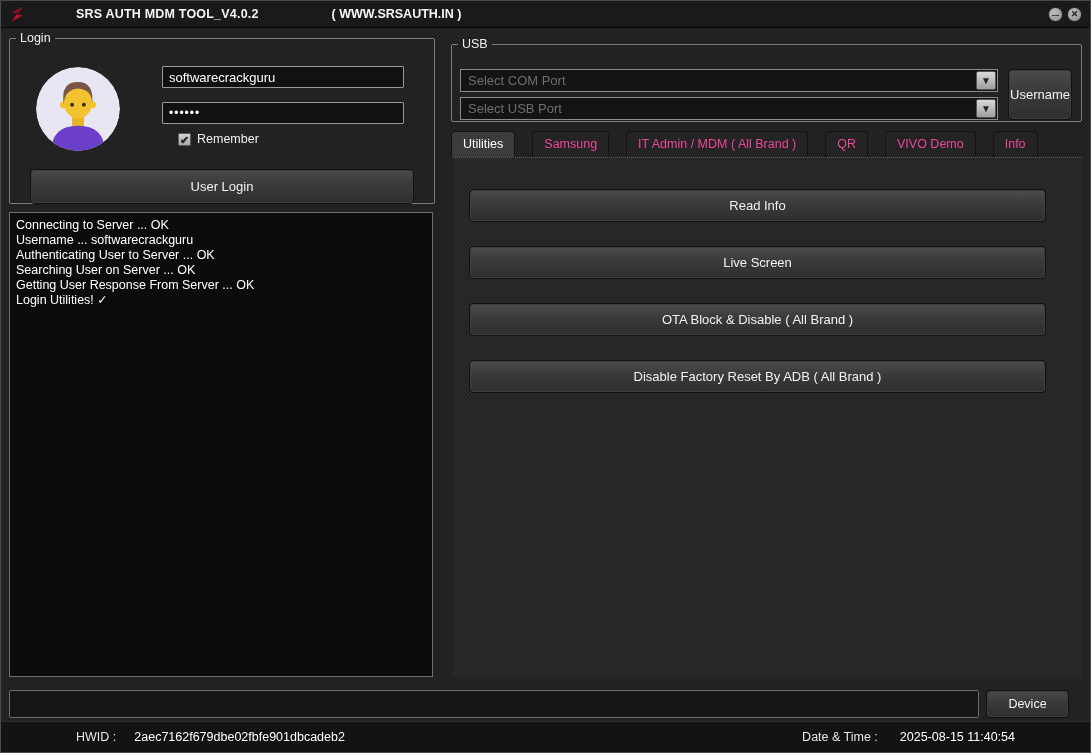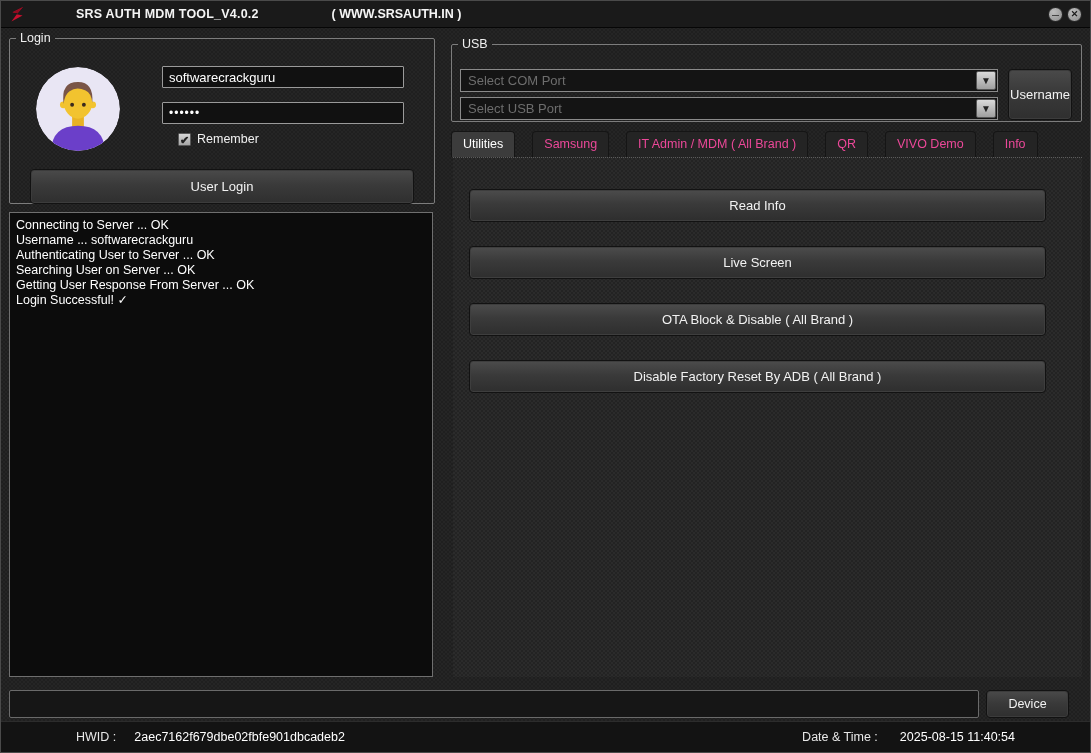--- a/index.html
+++ b/index.html
@@ -198,21 +198,21 @@
     </div>
     <button id="user-login-btn" class="std-btn">User Login</button>
   </fieldset>
 
   <div class="log-panel">
       <div class="log-line">Connecting to Server ... OK</div>
       <div class="log-line">Username ... softwarecrackguru</div>
       <div class="log-line">Authenticating User to Server ... OK</div>
       <div class="log-line">Searching User on Server ... OK</div>
       <div class="log-line">Getting User Response From Server ... OK</div>
-      <div class="log-line">Login Successful! ✓</div>
+      <div class="log-line">Login Utilities! ✓</div>
     </div>
 
   <fieldset id="usb-box">
     <legend>USB</legend>
     <div id="com-select" class="select-box">
       <span class="select-placeholder">Select COM Port</span>
       <span class="select-arrow">▼</span>
     </div>
     <div id="usb-select" class="select-box">
       <span class="select-placeholder">Select USB Port</span>

